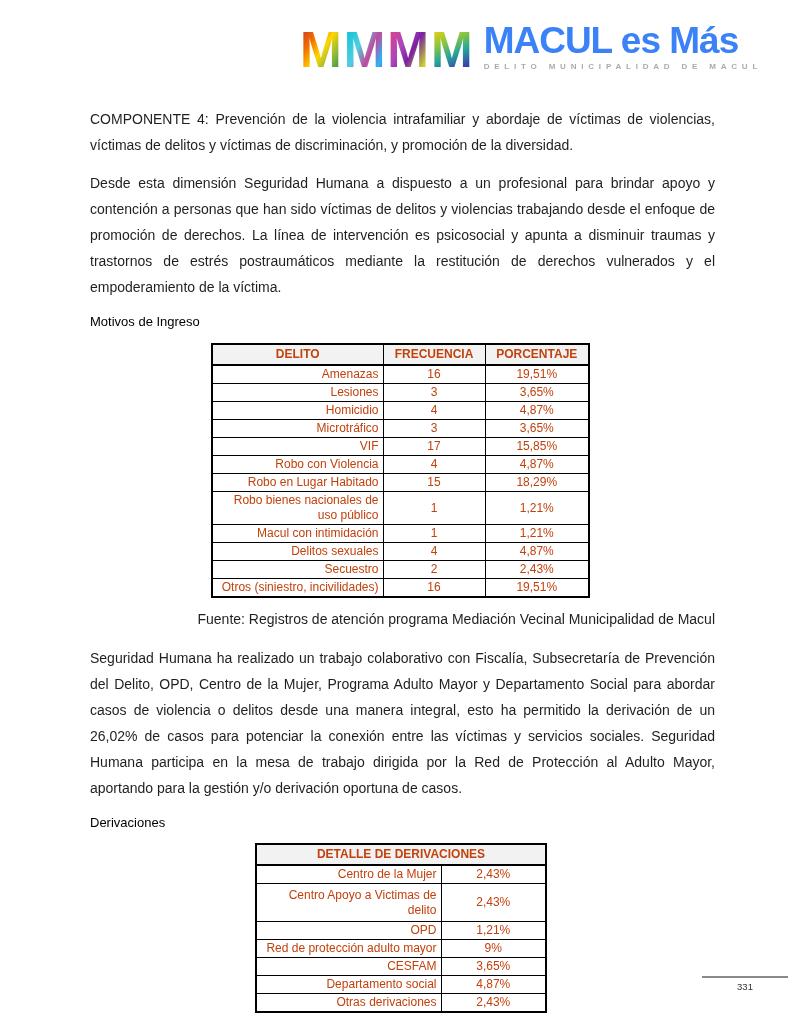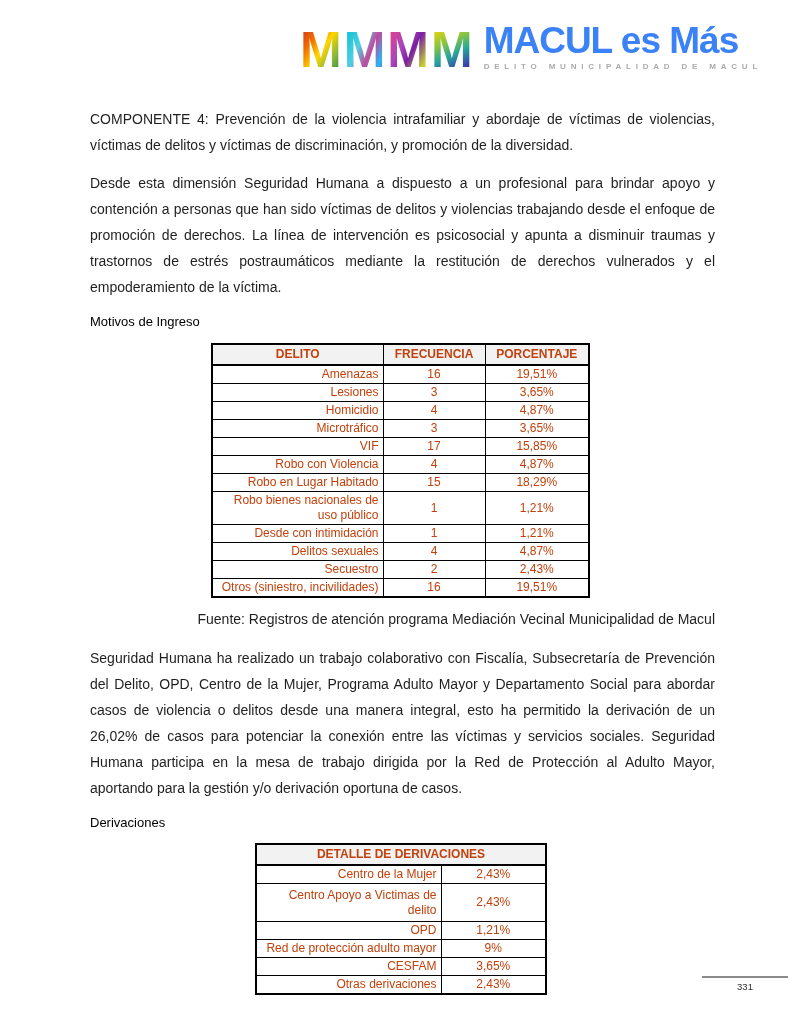--- a/index.html
+++ b/index.html
@@ -196,21 +196,21 @@
             <td>Robo en Lugar Habitado</td>
             <td>15</td>
             <td>18,29%</td>
           </tr>
           <tr>
             <td>Robo bienes nacionales de uso público</td>
             <td>1</td>
             <td>1,21%</td>
           </tr>
           <tr>
-            <td>Desde con intimidación</td>
+            <td>Macul con intimidación</td>
             <td>1</td>
             <td>1,21%</td>
           </tr>
           <tr>
             <td>Delitos sexuales</td>
             <td>4</td>
             <td>4,87%</td>
           </tr>
           <tr>
             <td>Secuestro</td>
@@ -256,20 +256,24 @@
           </tr>
           <tr>
             <td>Red de protección adulto mayor</td>
             <td>9%</td>
           </tr>
           <tr>
             <td>CESFAM</td>
             <td>3,65%</td>
           </tr>
           <tr>
+            <td>Departamento social</td>
+            <td>4,87%</td>
+          </tr>
+          <tr>
             <td>Otras derivaciones</td>
             <td>2,43%</td>
           </tr>
         </tbody>
     </table>
 
   </div>
 
   <div class="pagenum-block">
     <div class="pagenum-rule"></div>

